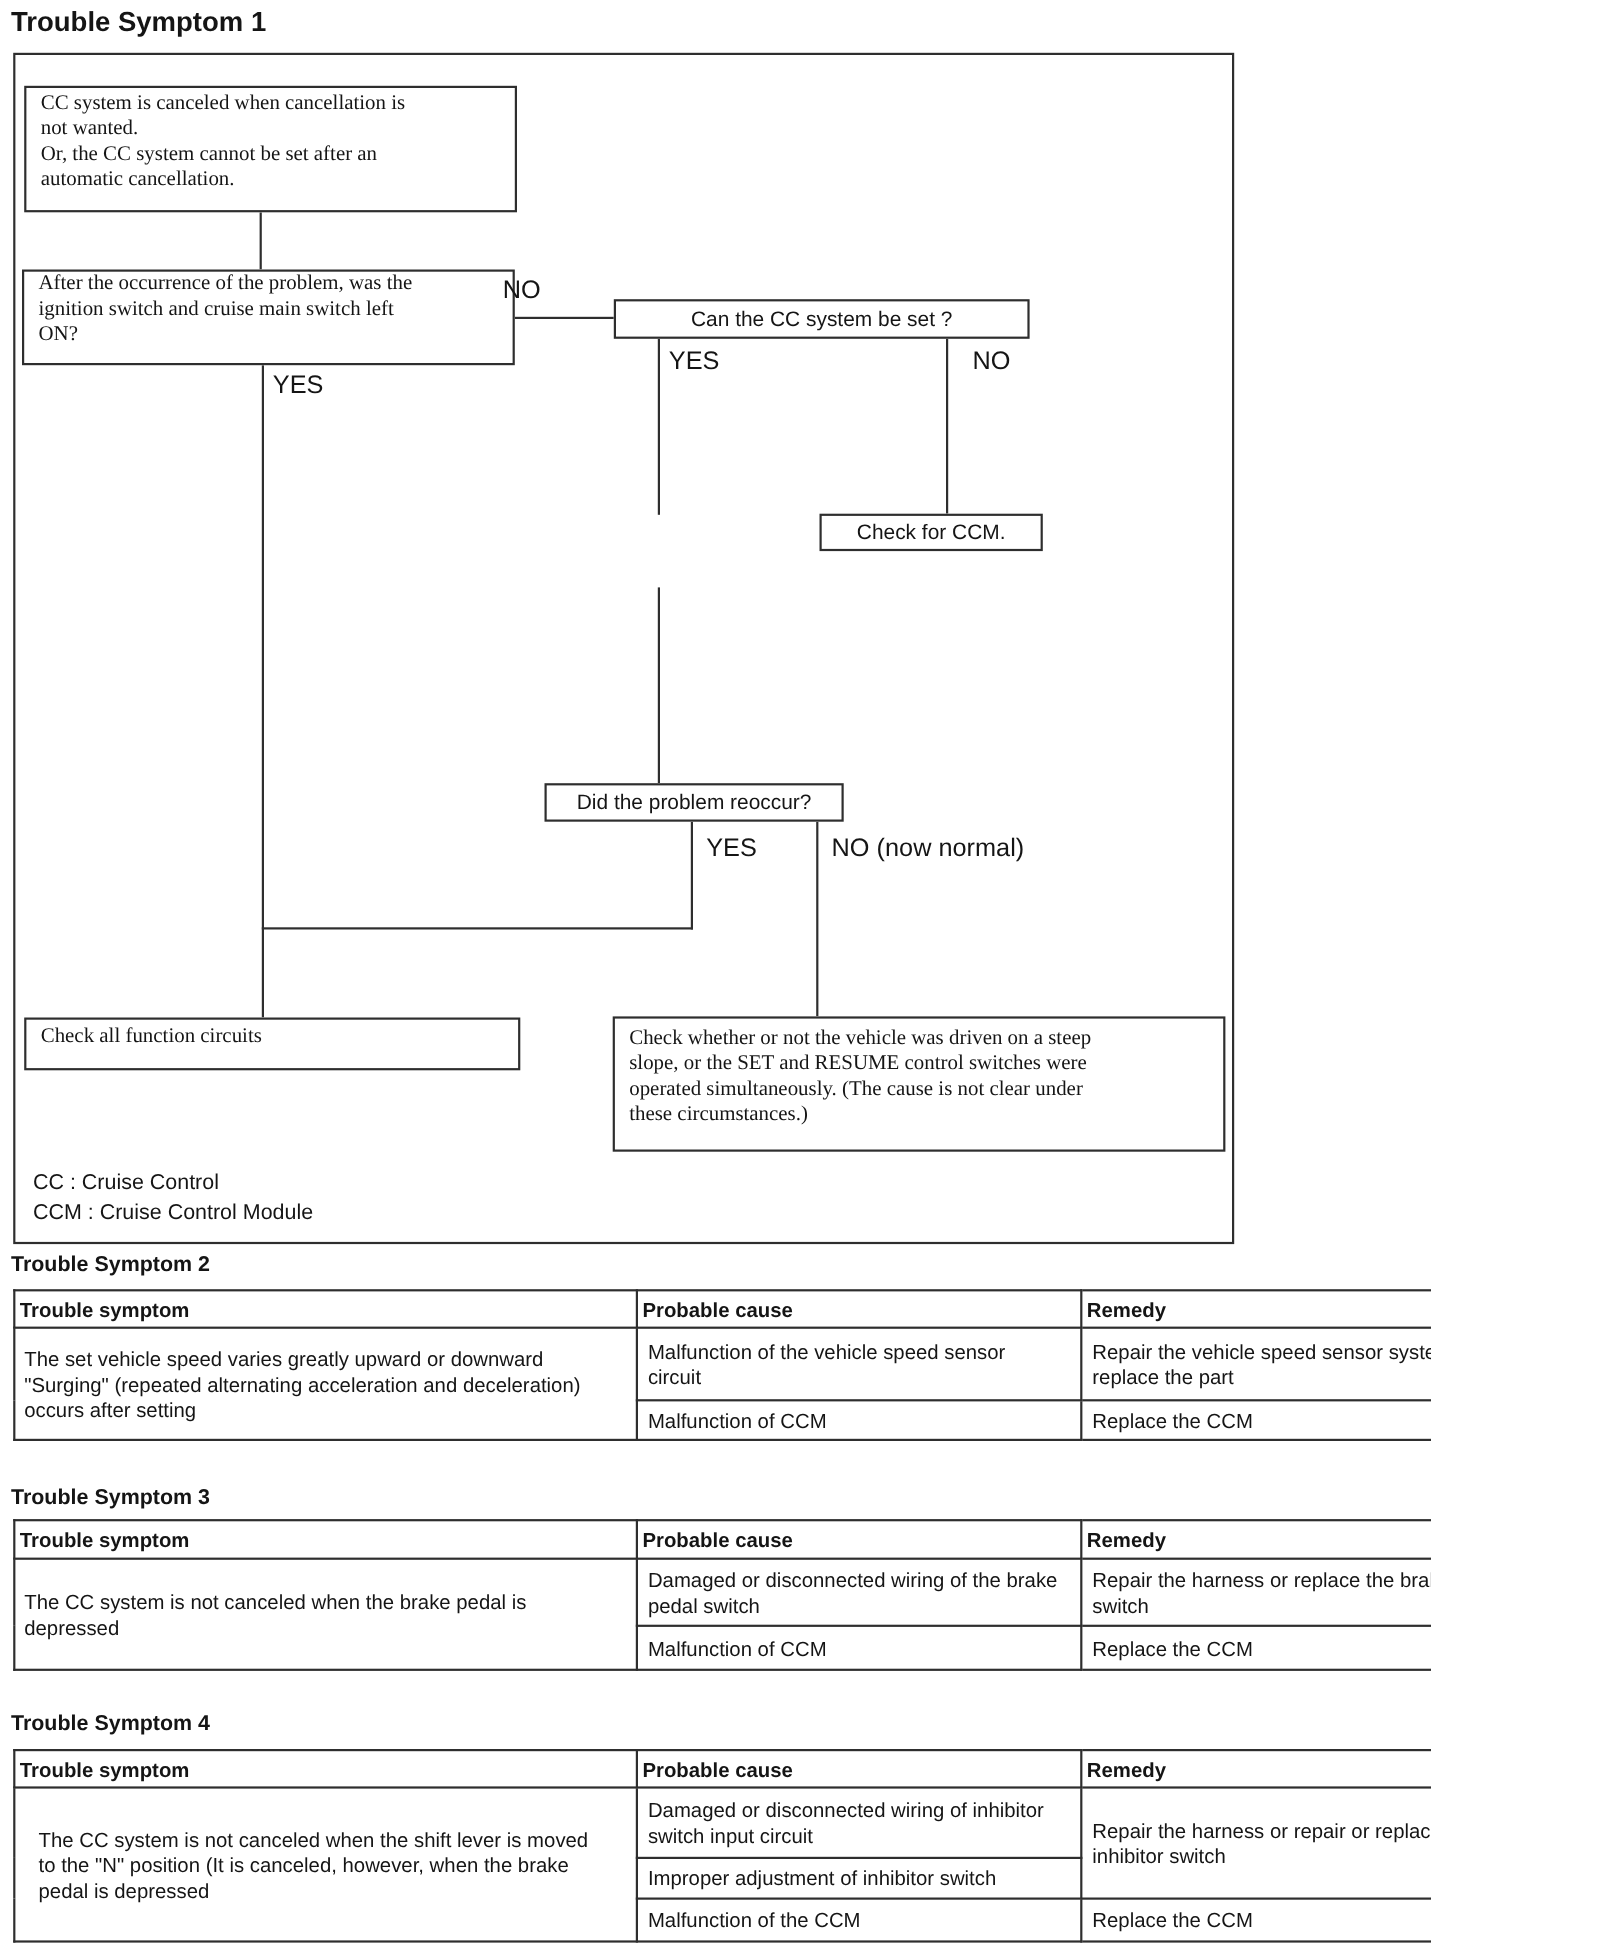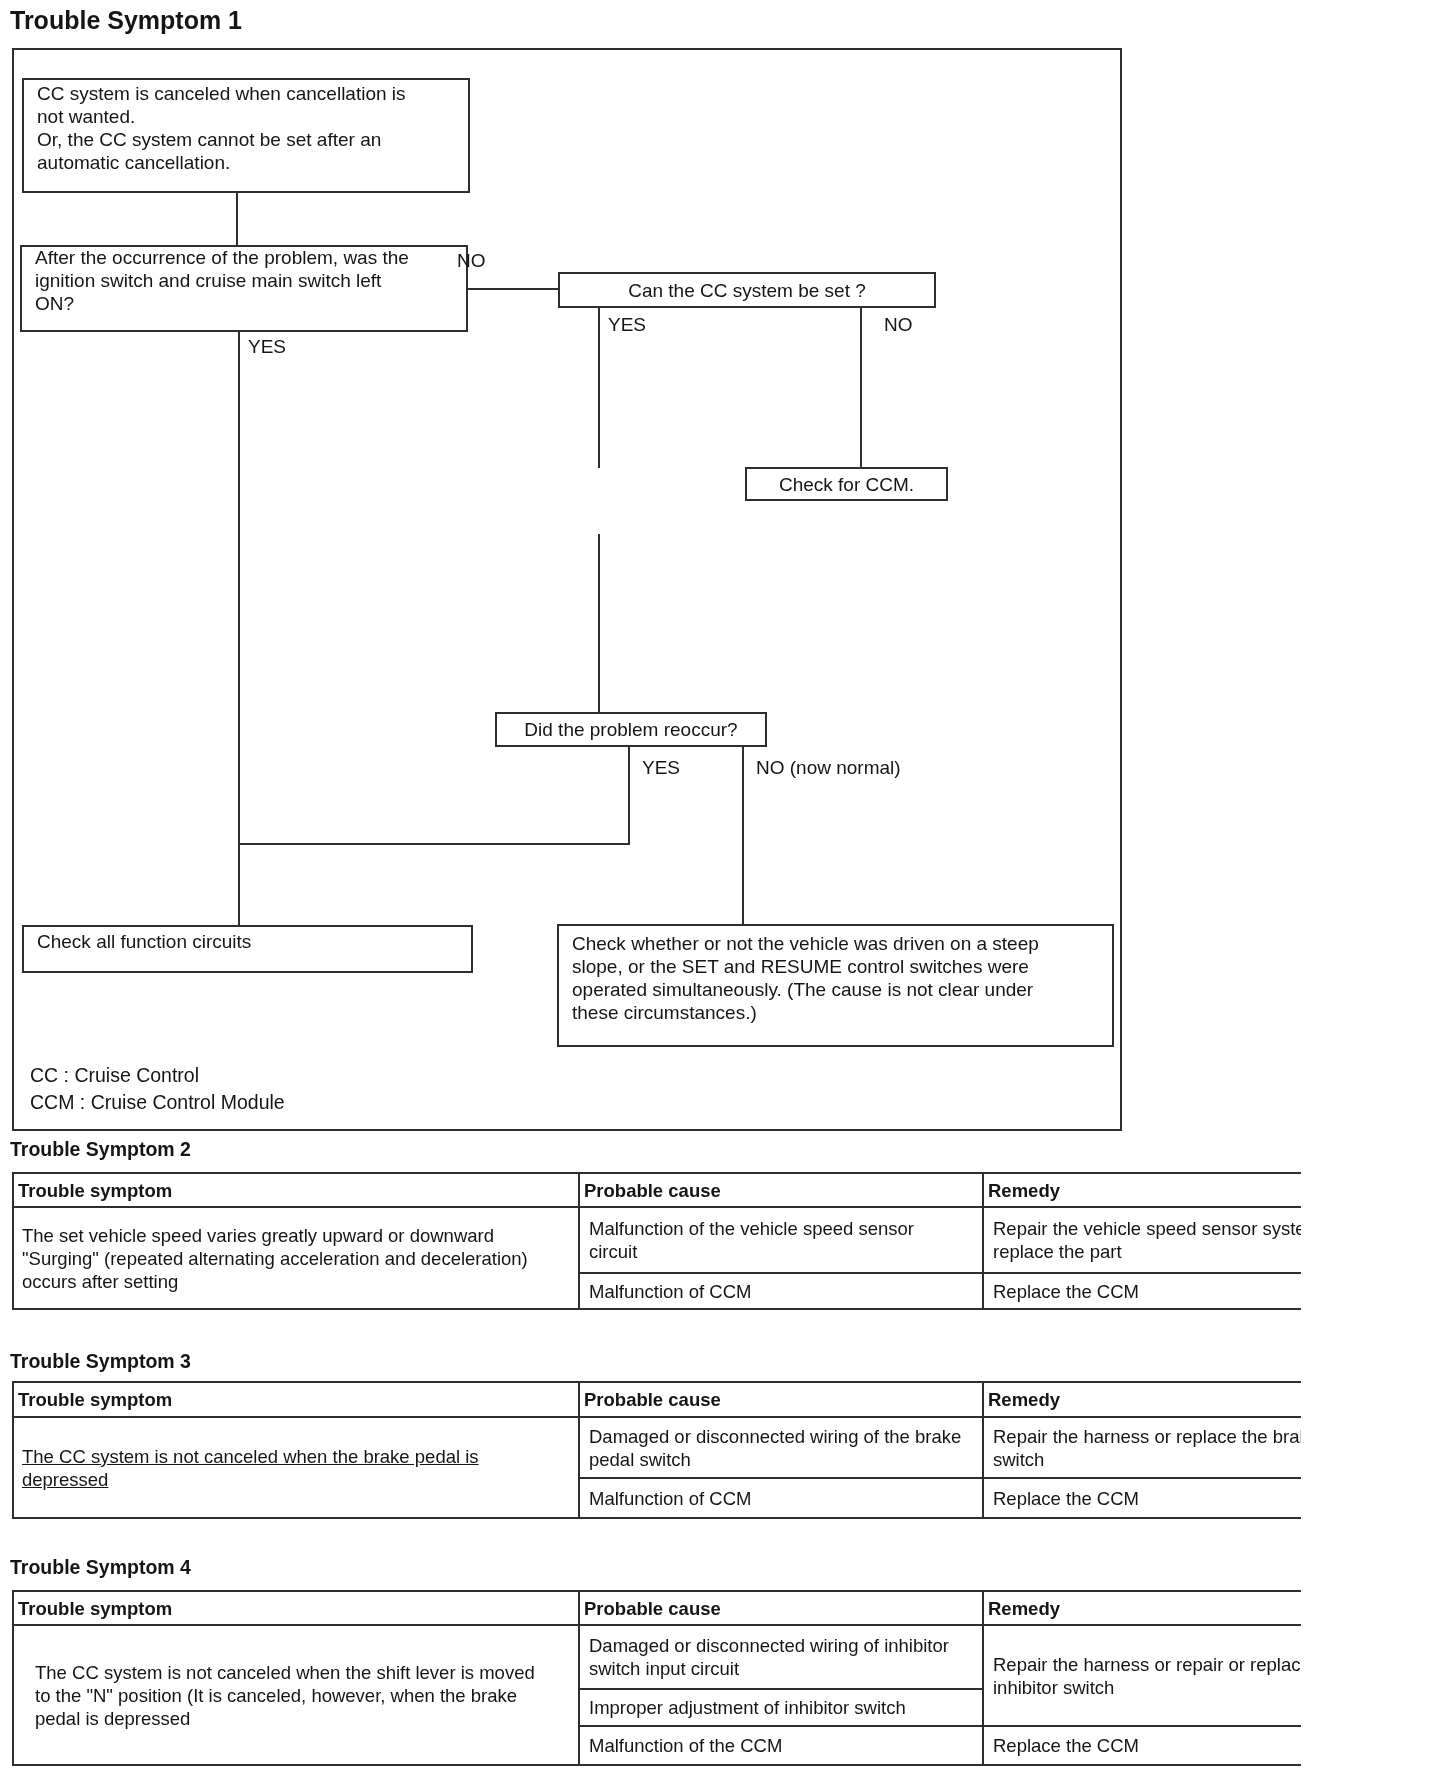--- a/index.html
+++ b/index.html
@@ -9,24 +9,24 @@
     font-family:"Liberation Sans","DejaVu Sans",sans-serif;color:#151515;
     overflow:hidden;
   }
   .heading{position:absolute;font-weight:bold;font-size:19.5px;white-space:nowrap;}
   #title1{position:absolute;left:10px;top:6px;font-weight:bold;font-size:25px;white-space:nowrap;}
   #frame{position:absolute;left:12px;top:48px;width:1110px;height:1083px;border:2px solid #2e2e2e;}
   .fc-box{
     position:absolute;border:2px solid #2e2e2e;background:#fff;
     display:flex;align-items:center;font-size:19px;line-height:23px;white-space:pre-line;
   }
-  .fc-left{padding:4px 10px 20px 13px;text-align:left;}
+  .fc-left{padding:4px 10px 20px 13px;text-align:left;font-family:Liberation Serif, serif;}
   .fc-center{justify-content:center;text-align:center;padding:2px 6px;}
   .ln{position:absolute;background:#2e2e2e;}
-  .branch{position:absolute;font-size:19px;white-space:nowrap;text-align:center;}
+  .branch{position:absolute;font-size:23px;white-space:nowrap;text-align:center;}
   #box-a{left:22px;top:78px;width:448px;height:115px;}
   #box-b{left:20px;top:245px;width:448px;height:87px;}
   #box-c{left:558px;top:272px;width:378px;height:36px;}
   #box-d{left:480px;top:468px;width:202px;height:66px;}
   #box-e{left:745px;top:467px;width:203px;height:34px;}
   #box-f{left:495px;top:712px;width:272px;height:35px;}
   #box-g{left:22px;top:925px;width:451px;height:48px;text-align:right;}
   #box-h{left:557px;top:924px;width:557px;height:123px;}
   #ln-ab{left:236px;top:193px;width:2px;height:52px;}
   #ln-bg{left:238px;top:332px;width:2px;height:593px;}
@@ -143,21 +143,21 @@
         <col style="width:404px">
         <col style="width:457px">
       </colgroup>
     <tbody>
         <tr>
       <th style="height:35px">Trouble symptom</th>
       <th>Probable cause</th>
       <th>Remedy</th>
     </tr>
     <tr>
-      <td rowspan="2" style="padding-left:8px;padding-right:14px;text-decoration:underline;">The CC system is not canceled when the brake pedal is
+      <td rowspan="2" style="padding-left:8px;padding-right:14px;">The CC system is not canceled when the brake pedal is
 depressed</td>
       <td style="height:61px">Damaged or disconnected wiring of the brake
 pedal switch</td>
       <td>Repair the harness or replace the brake pedal
 switch</td>
     </tr>
     <tr>
       <td style="height:40px">Malfunction of CCM</td>
       <td>Replace the CCM</td>
     </tr>

